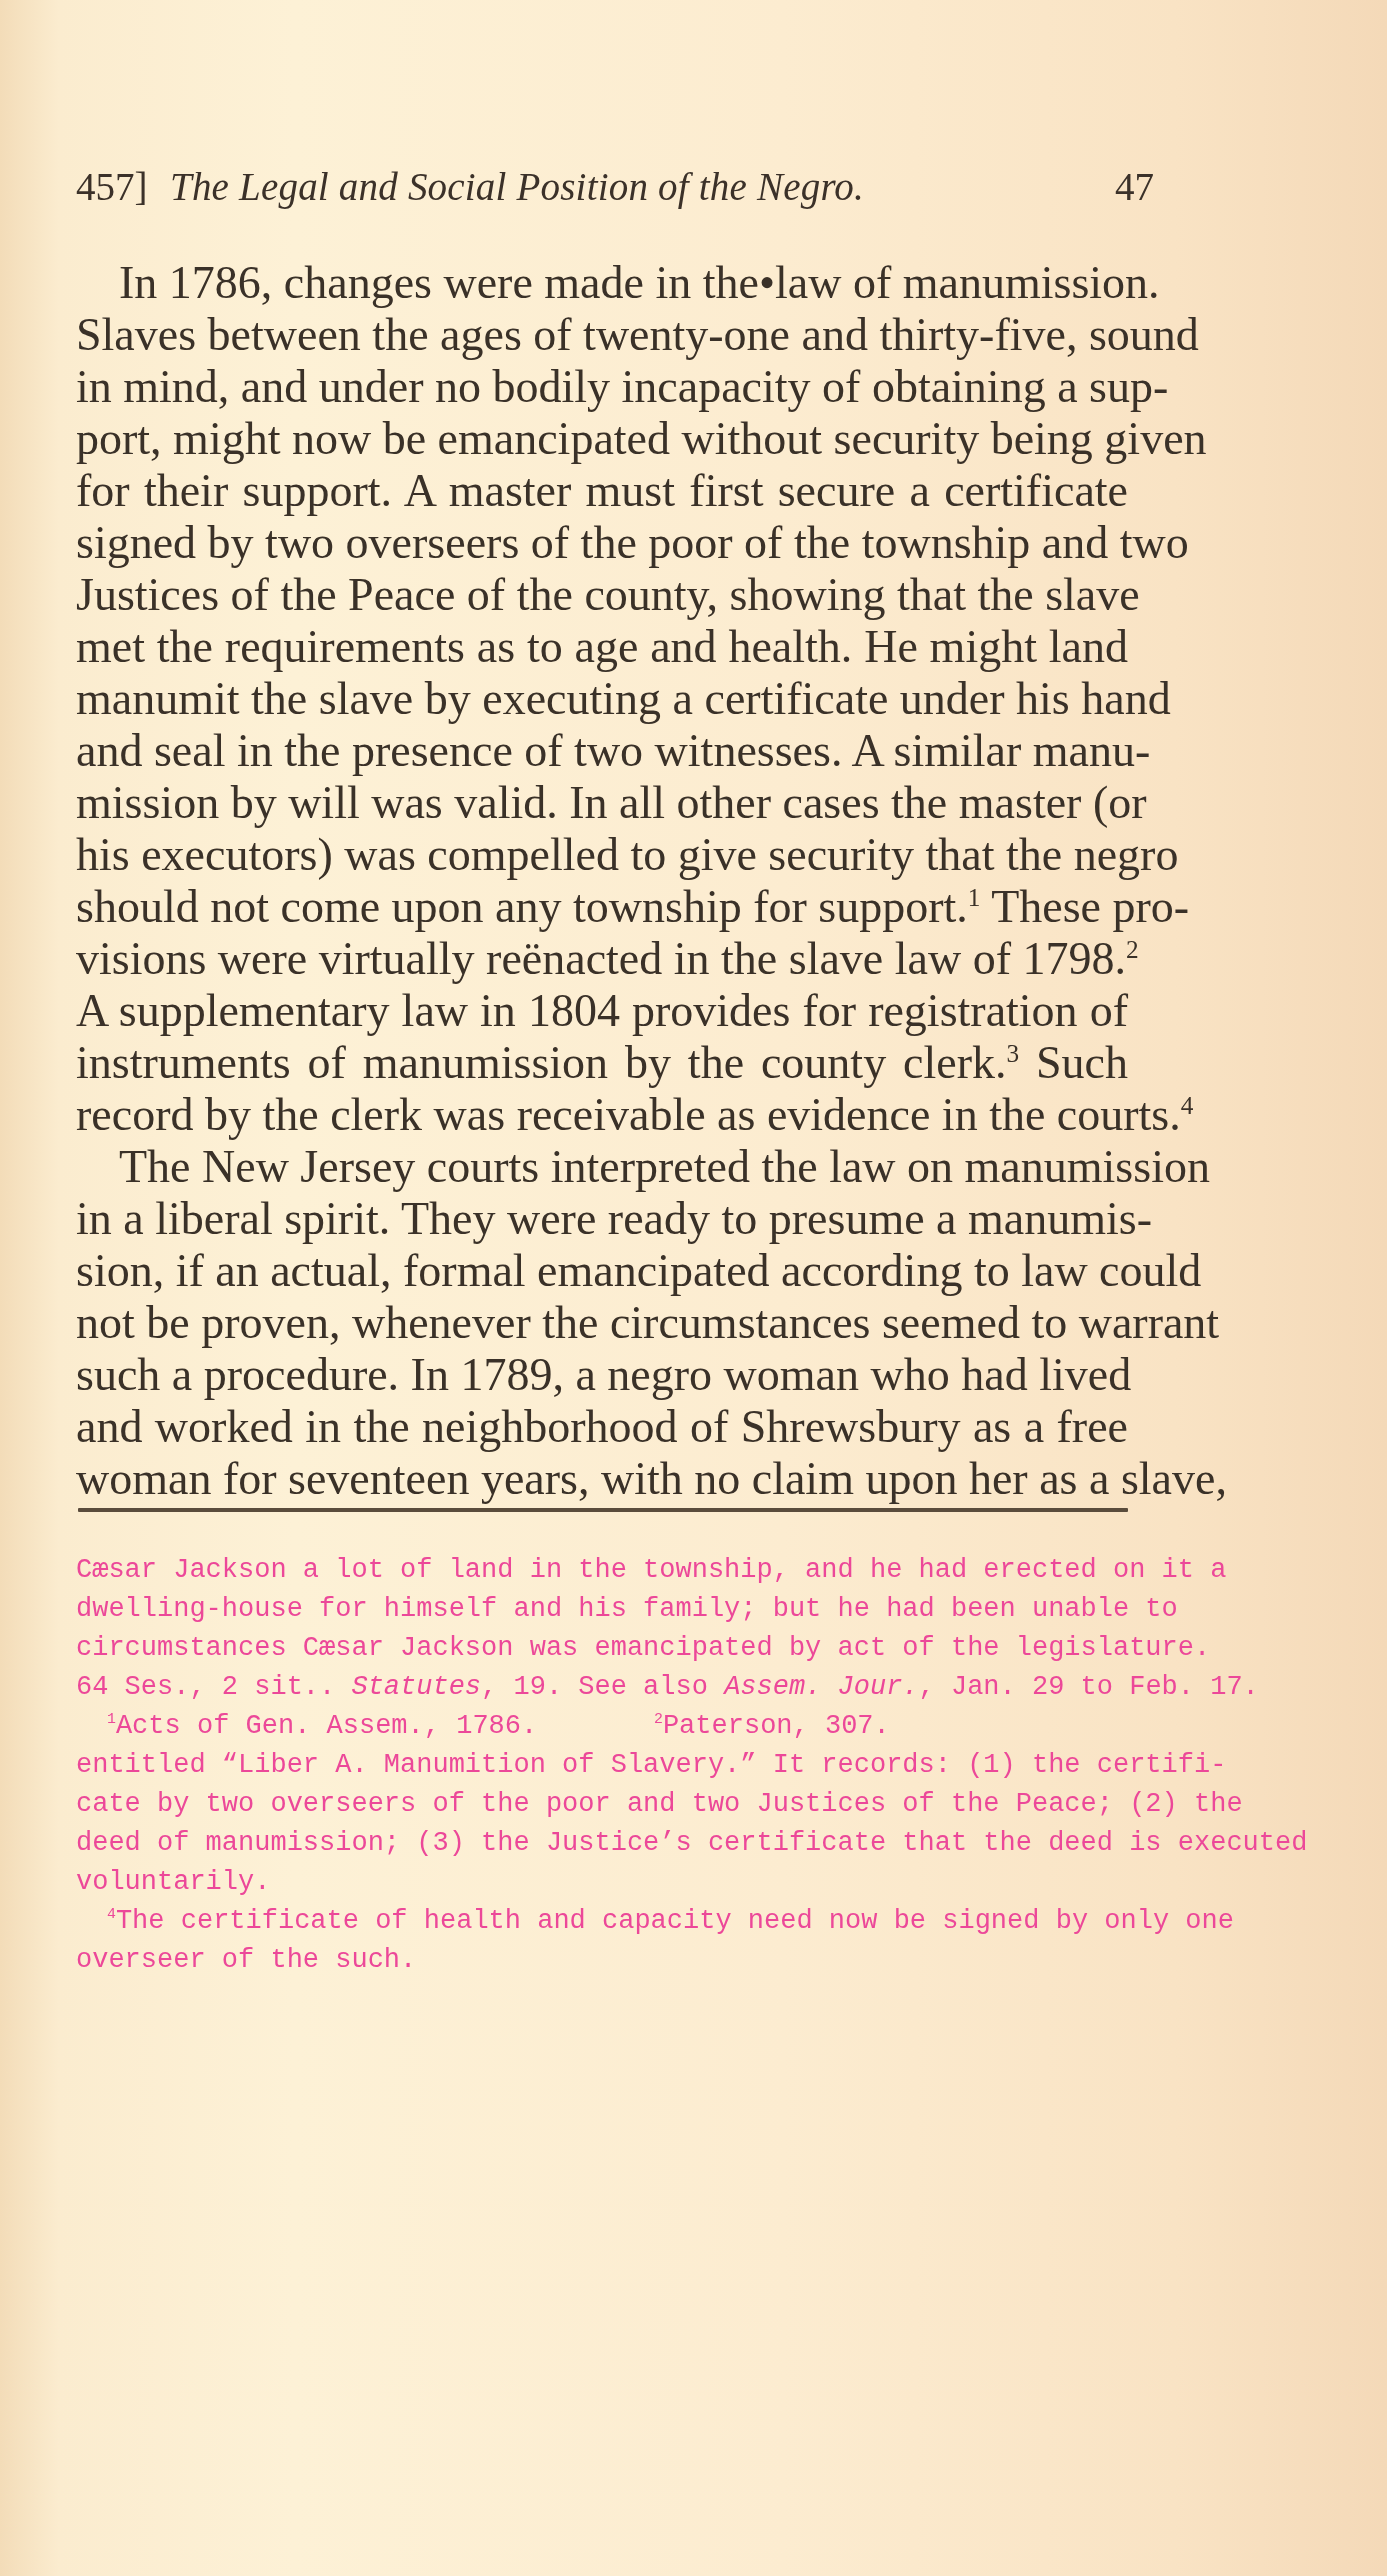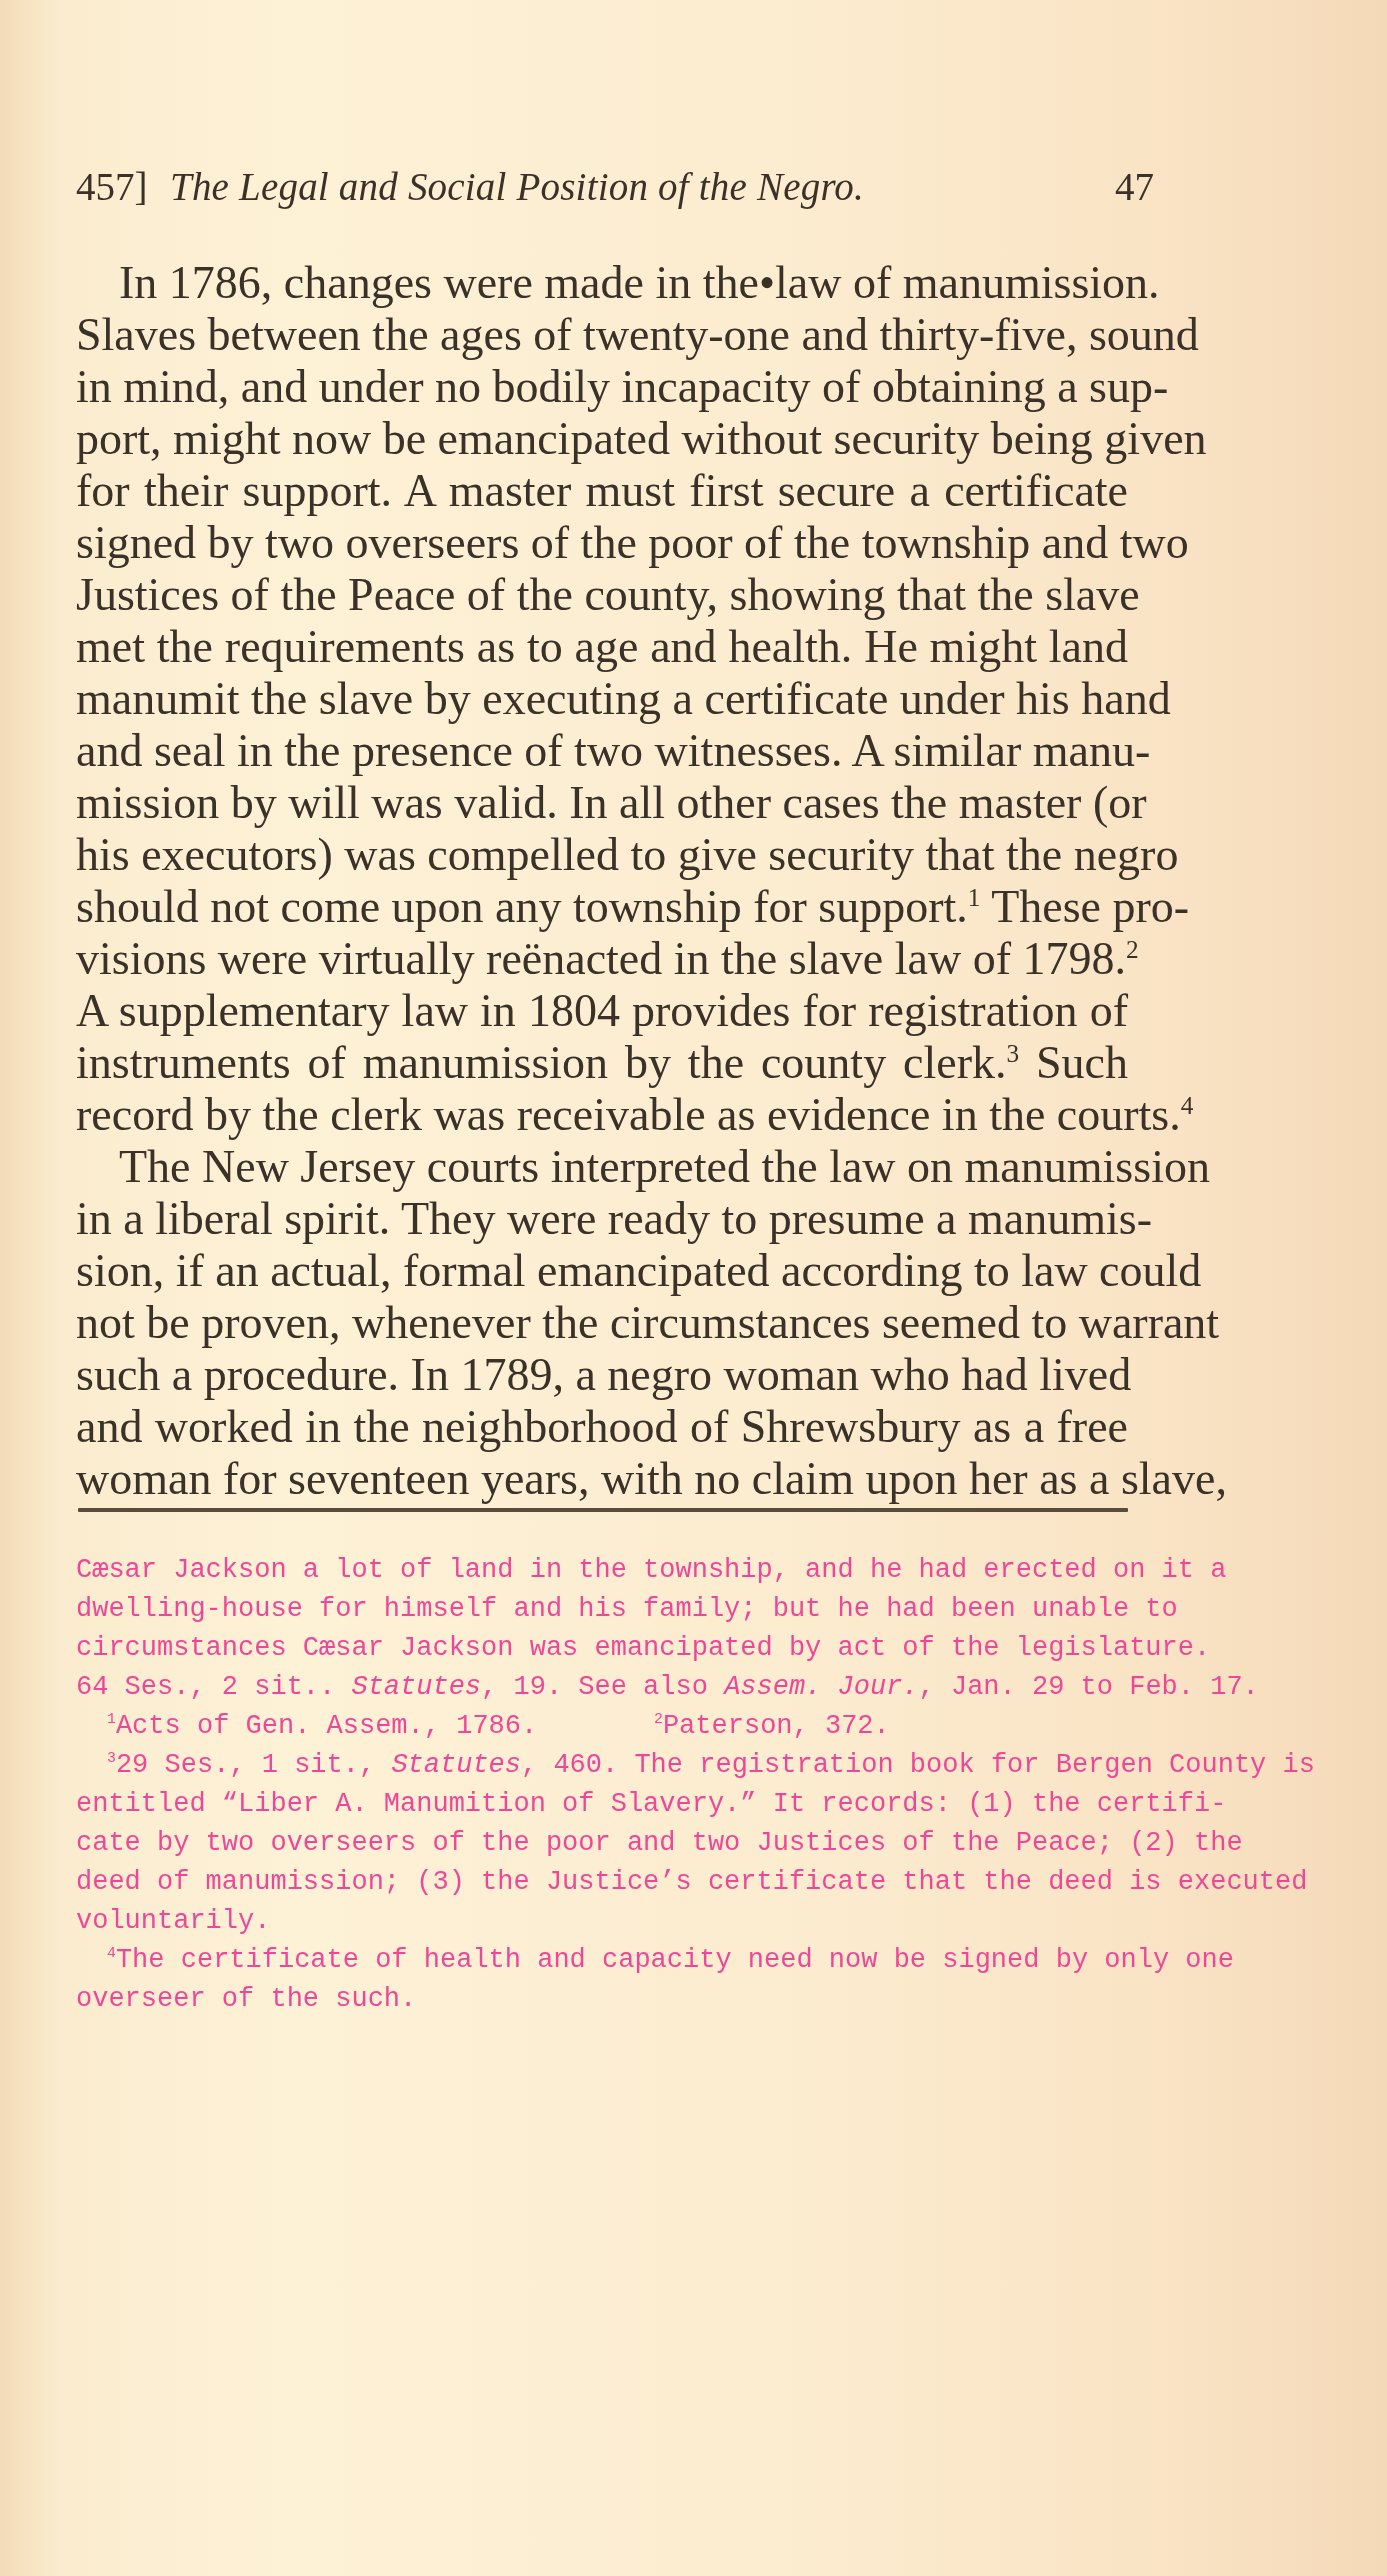--- a/index.html
+++ b/index.html
@@ -162,24 +162,23 @@
   <div class="rule"></div>
 
   <div class="footnotes">
     <span class="line">Cæsar Jackson a lot of land in the township, and he had erected on it a</span>
     <span class="line">dwelling-house for himself and his family;  but he had been unable to</span>
     <span class="line">circumstances Cæsar Jackson was emancipated by act of the legislature.</span>
     <span class="line left"><span>64 Ses., 2 sit.. </span><i>Statutes</i><span>, 19.   See also </span><i>Assem. Jour.</i><span>, Jan. 29 to Feb. 17.</span></span>
 
     <span class="pair">
       <span><sup>1</sup><span>Acts of Gen. Assem., 1786.</span></span>
-      <span class="second"><sup>2</sup><span>Paterson, 372.</span></span>
+      <span class="second"><sup>2</sup><span>Paterson, 307.</span></span>
     </span>
 
-    <span class="line indent"><sup>3</sup><span>29 Ses., 1 sit., </span><i>Statutes</i><span>, 460.  The registration book for Bergen County is</span></span>
     <span class="line">entitled “Liber A.  Manumition of Slavery.”  It records: (1) the certifi-</span>
     <span class="line">cate by two overseers of the poor and two Justices of the Peace; (2) the</span>
     <span class="line">deed of manumission; (3) the Justice’s certificate that the deed is executed</span>
     <span class="line left">voluntarily.</span>
 
     <span class="line indent"><sup>4</sup><span>The certificate of health and capacity need now be signed by only one</span></span>
     <span class="line left">overseer of the such.</span>
   </div>
 
 </div>

